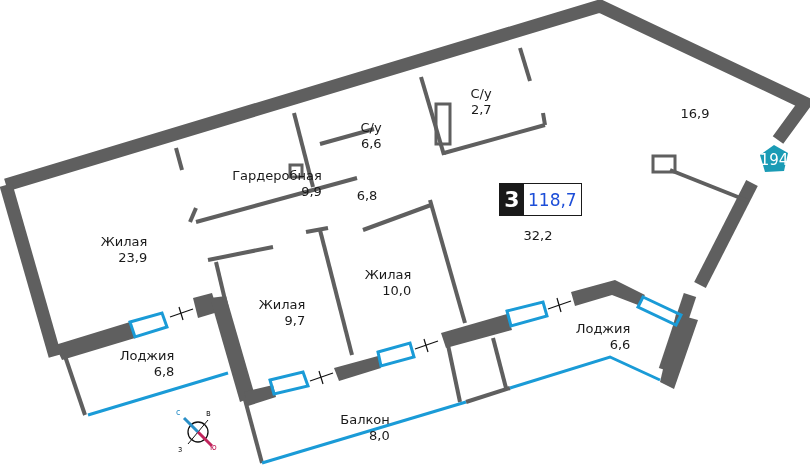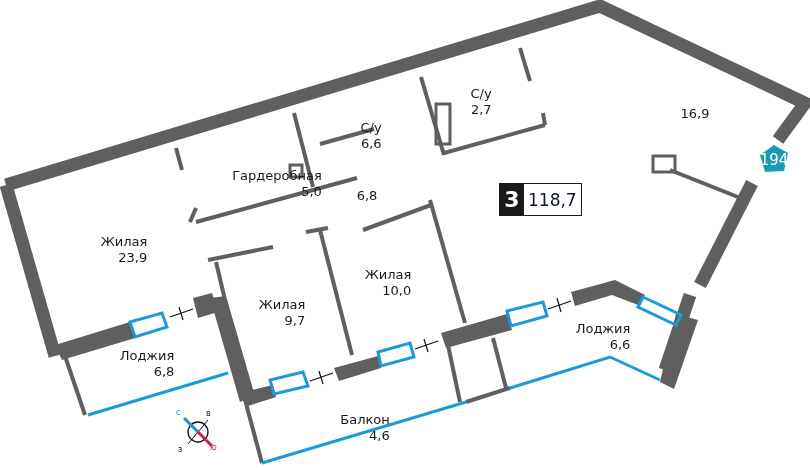--- a/index.html
+++ b/index.html
@@ -6,21 +6,21 @@
     body { width: 810px; height: 468px; position: relative; overflow: hidden;
            font-family: "DejaVu Sans", "Liberation Sans", sans-serif; color: #1a1a1a; }
     #plan { position: absolute; left: 0; top: 0; width: 810px; height: 468px; }
     .lbl { position: absolute; text-align: right; font-size: 13px; line-height: 16px;
            transform: translate(-50%, 0); white-space: nowrap; }
     .lbl span { display: block; }
     .badge { position: absolute; left: 499px; top: 183px; height: 33px; display: flex;
              border: 1.5px solid #1a1a1a; box-sizing: border-box; }
     .badge .rooms { background: #1a1a1a; color: #fff; font-weight: bold; font-size: 22px;
                     width: 24px; display: flex; align-items: center; justify-content: center; }
-    .badge .area { background: #fff; color: #0f172a; font-size: 17px; padding: 0 4px;
+    .badge .area { background: #fff; color: #1d4ed8; font-size: 17px; padding: 0 4px;
                    display: flex; align-items: center; }
     .apt-no { position: absolute; left: 759px; top: 144px; width: 30px; height: 30px; }
     .apt-no svg { position: absolute; left: 0; top: 0; }
     .apt-no span { position: absolute; left: 0; top: 7px; width: 30px; text-align: center;
                    color: #fff; font-size: 15px; }
     .compass { position: absolute; left: 170px; top: 408px; width: 60px; height: 56px; }
     .compass span { position: absolute; font-size: 8px; }
   </style>
 </head>
 <body>
@@ -90,61 +90,62 @@
       <line x1="319" y1="371" x2="323" y2="384"></line>
     <line x1="415" y1="349" x2="438" y2="341"></line>
       <line x1="424" y1="339" x2="428" y2="352"></line>
     <line x1="548" y1="309" x2="571" y2="301"></line>
       <line x1="557" y1="298" x2="561" y2="312"></line>
   </g>
 </svg>
 
 <div class="lbl" style="left:246px;top:168px;margin-left:31px;">
   <span>Гардеробная</span>
-    <span>5,0</span>
+    <span>9,9</span>
 </div>
 <div class="lbl" style="left:371px;top:120px;">
   <span>С/у</span>
     <span>6,6</span>
 </div>
 <div class="lbl" style="left:481px;top:86px;">
   <span>С/у</span>
     <span>2,7</span>
 </div>
 <div class="lbl" style="left:695px;top:106px;">
   <span>16,9</span>
 </div>
 <div class="lbl" style="left:367px;top:188px;">
   <span>6,8</span>
 </div>
 <div class="lbl" style="left:124px;top:234px;">
   <span>Жилая</span>
     <span>23,9</span>
 </div>
 <div class="lbl" style="left:538px;top:228px;">
+    <span>32,2</span>
 </div>
 <div class="lbl" style="left:388px;top:267px;">
   <span>Жилая</span>
     <span>10,0</span>
 </div>
 <div class="lbl" style="left:282px;top:297px;">
   <span>Жилая</span>
     <span>9,7</span>
 </div>
 <div class="lbl" style="left:147px;top:348px;">
   <span>Лоджия</span>
     <span>6,8</span>
 </div>
 <div class="lbl" style="left:603px;top:321px;">
   <span>Лоджия</span>
     <span>6,6</span>
 </div>
 <div class="lbl" style="left:365px;top:388px;margin-top:24px;">
   <span>Балкон</span>
-    <span>4,6</span>
+    <span>8,0</span>
 </div>
 
 <div class="badge">
   <div class="rooms">3</div>
   <div class="area">118,7</div>
 </div>
 
 <div class="apt-no">
   <svg width="30" height="30" viewBox="0 0 30 30">
     <polygon points="15,1 29,9 25,27 6,28 1,11" fill="#1a9bb5"></polygon>

